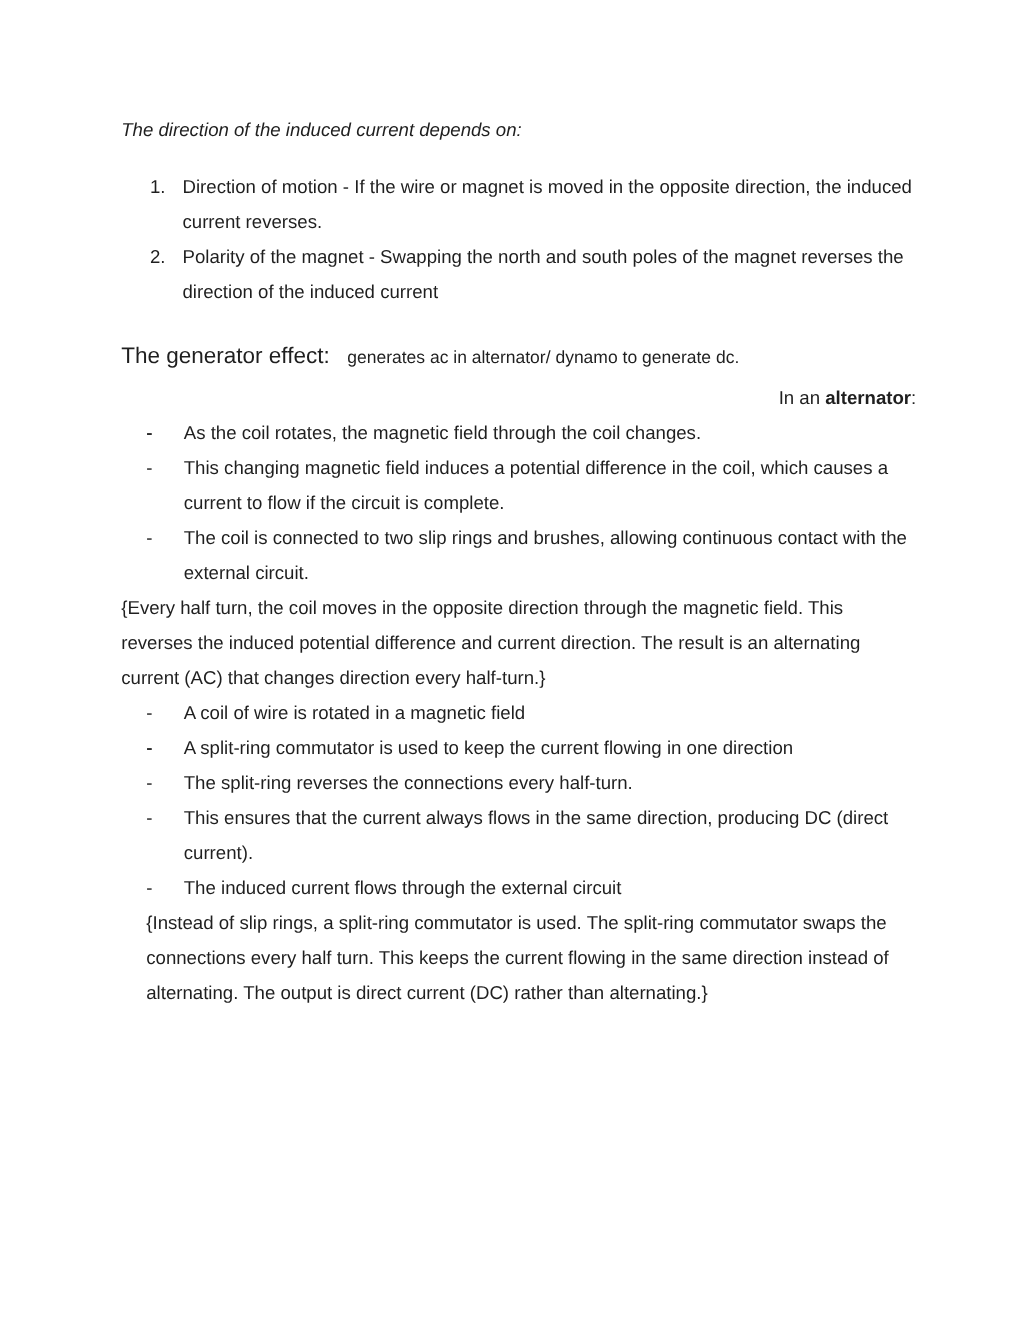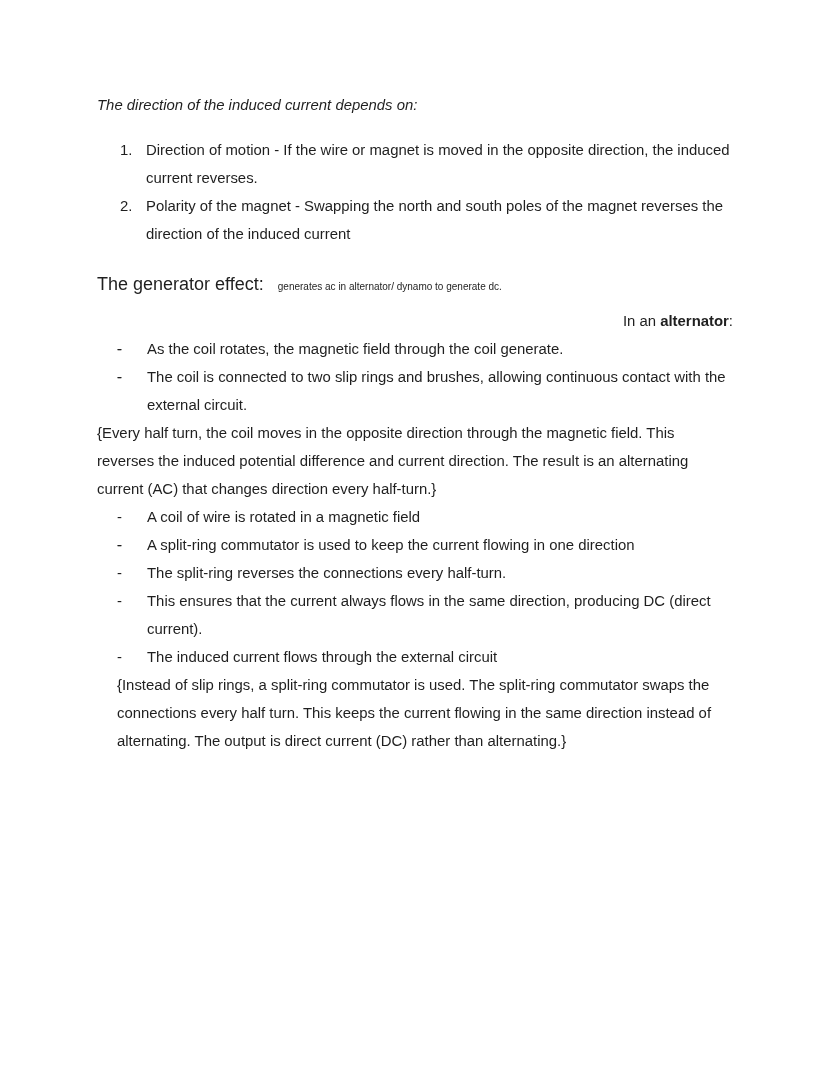--- a/index.html
+++ b/index.html
@@ -41,21 +41,21 @@
   h2.doc-heading {
     margin: 19px 0 3px 0;
     font-size: 18px;
     line-height: 34px;
     font-weight: 400;
   }
   .heading-title {
     text-underline-offset: 3px;
   }
   .heading-sub {
-    font-size: 10px;
+    font-size: 14px;
     margin-left: 14px;
   }
   p.lead { margin: 0; text-align: right; }
   p.lead strong { font-weight: bold; }
   ul.dash {
     list-style: none;
     margin: 0;
     padding: 0;
   }
   ul.dash li {
@@ -81,22 +81,22 @@
     <li><span class="num-marker">1.</span><span>Direction of motion - If the wire or magnet is moved in the opposite direction, the induced current reverses.</span></li>
     <li><span class="num-marker">2.</span><span>Polarity of the magnet - Swapping the north and south poles of the magnet reverses the direction of the induced current</span></li>
   </ol>
 
   <h2 class="doc-heading"><span class="heading-title">The generator effect:</span><span class="heading-sub">generates ac in alternator/ dynamo to generate dc.</span></h2>
 
   <p class="lead"><span>In an </span><strong>alternator</strong><span>:</span></p>
 
   <ul class="dash">
     <li><span class="dash-marker">-</span></li>
-    <li><span class="dash-marker">-</span><span>As the coil rotates, the magnetic field through the coil generate.</span></li>
-    <li><span class="dash-marker">-</span></li>
+    <li><span class="dash-marker">-</span><span>As the coil rotates, the magnetic field through the coil changes.</span></li>
+    <li><span class="dash-marker">-</span><span>This changing magnetic field induces a potential difference in the coil, which causes a current to flow if the circuit is complete.</span></li>
     <li><span class="dash-marker">-</span><span>The coil is connected to two slip rings and brushes, allowing continuous contact with the external circuit.</span></li>
   </ul>
 
   <p class="note">{Every half turn, the coil moves in the opposite direction through the magnetic field. This reverses the induced potential difference and current direction. The result is an alternating current (AC) that changes direction every half-turn.}</p>
 
 
   <ul class="dash">
     <li><span class="dash-marker">-</span><span>A coil of wire is rotated in a magnetic field</span></li>
     <li><span class="dash-marker">-</span></li>
     <li><span class="dash-marker">-</span><span>A split-ring commutator is used to keep the current flowing in one direction</span></li>

